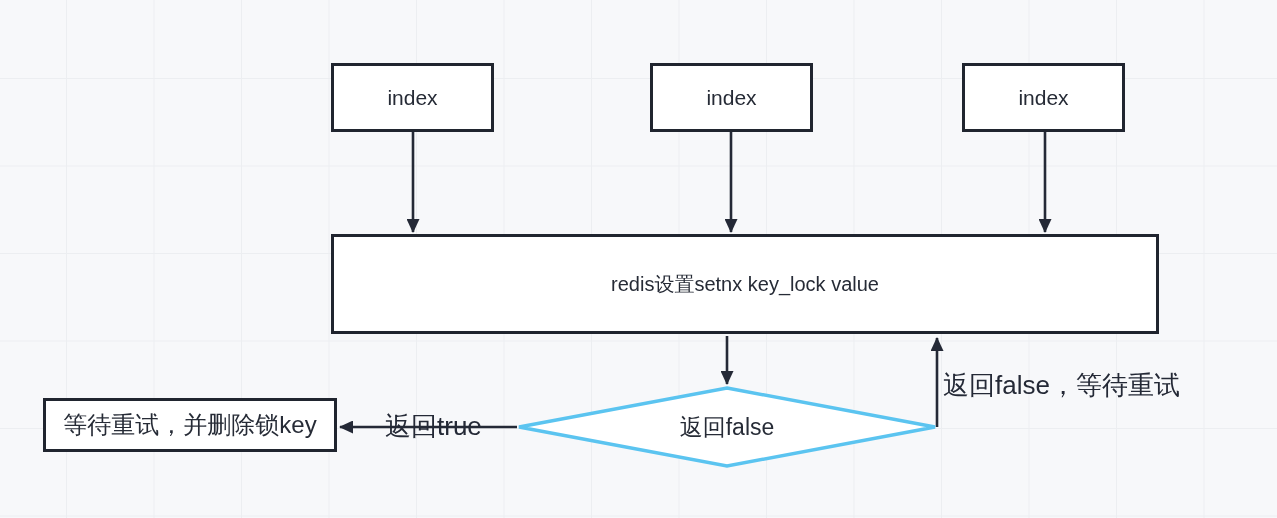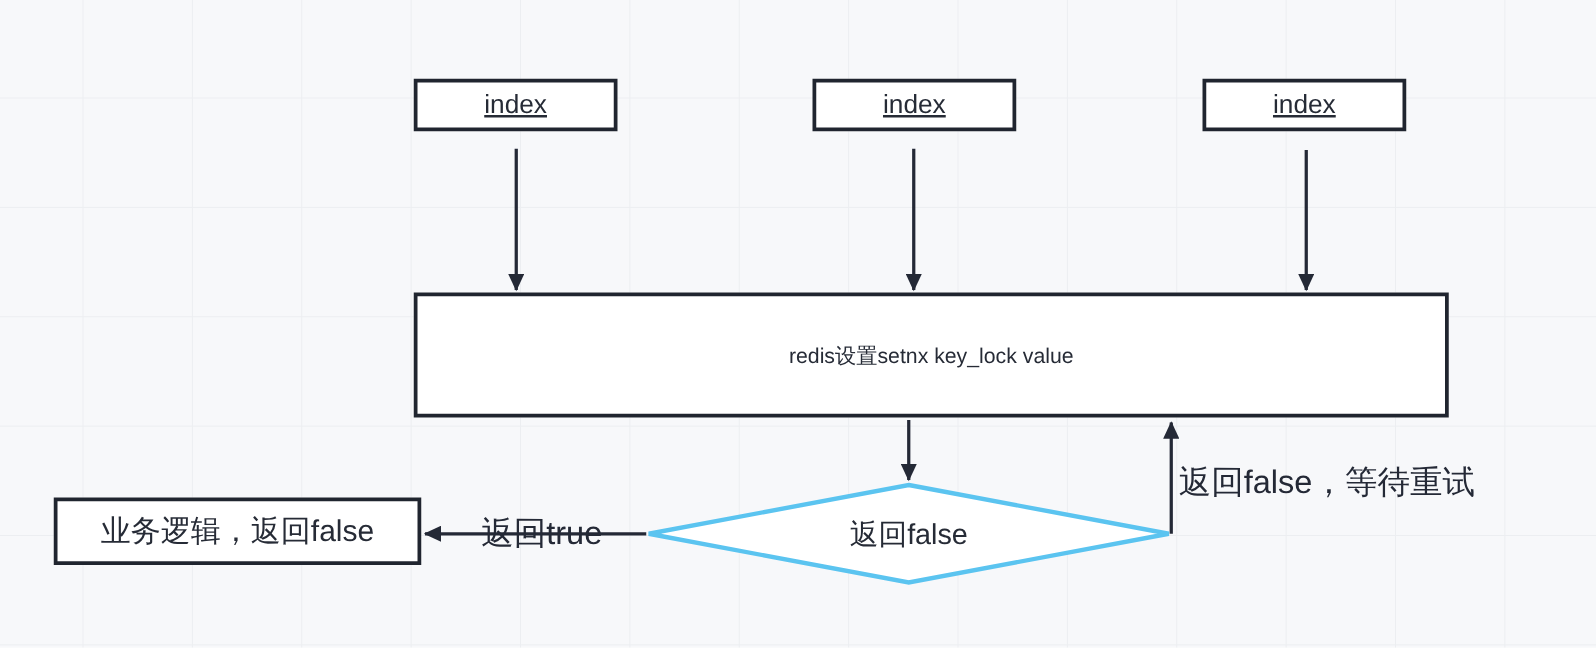--- a/index.html
+++ b/index.html
@@ -22,22 +22,22 @@
   .node{
     position:absolute;
     background:#ffffff;
     border:3px solid #20252f;
     box-sizing:border-box;
     display:flex;
     align-items:center;
     justify-content:center;
     white-space:nowrap;
   }
-  .node-index{width:163px;height:42px;top:63px;font-size:21px;text-decoration:underline;}
-  .node-redis{left:331px;top:234px;width:828px;height:100px;font-size:17px;}
+  .node-index{width:163px;height:69px;top:63px;font-size:21px;}
+  .node-redis{left:331px;top:234px;width:828px;height:100px;font-size:20px;}
   .node-business{left:43px;top:398px;width:294px;height:54px;font-size:24px;}
   .decision-label{
     position:absolute;
     left:527px;top:412px;width:400px;height:30px;
     display:flex;align-items:center;justify-content:center;
     font-size:23px;white-space:nowrap;
   }
   .edge-label{
     position:absolute;
     font-size:26px;
@@ -80,21 +80,21 @@
 
   <div class="node node-index" style="left:962px;">
     <span>index</span>
   </div>
 
   <div class="node node-redis">
     <span>redis设置setnx key_lock value</span>
   </div>
 
   <div class="node node-business">
-    <span>业务逻辑，返回false</span>
+    <span>等待重试，并删除锁key</span>
   </div>
 
   <div class="decision-label">返回false</div>
 
   <div class="edge-label label-true">返回true</div>
 
   <div class="edge-label label-false">返回false，等待重试</div>
 
 </div>
 

